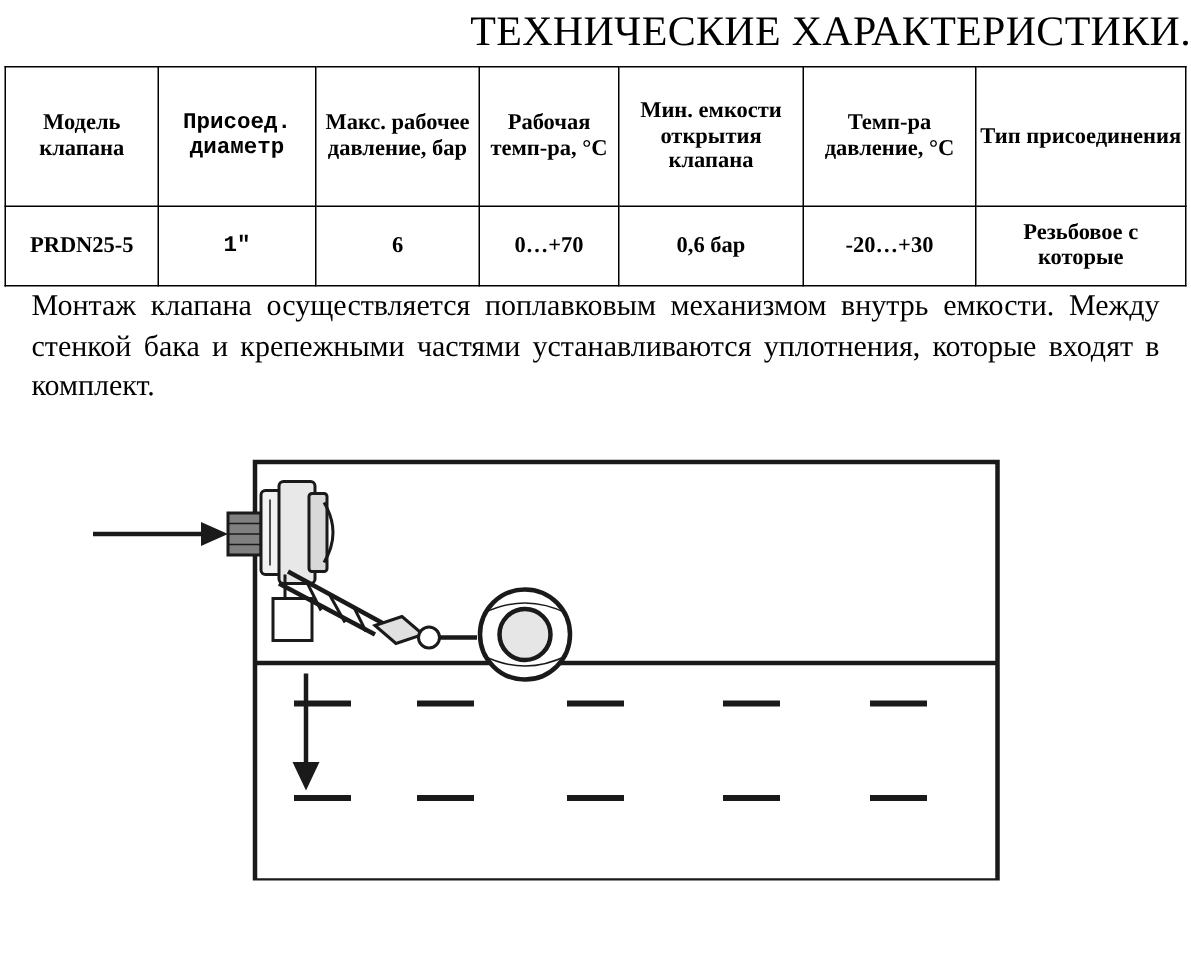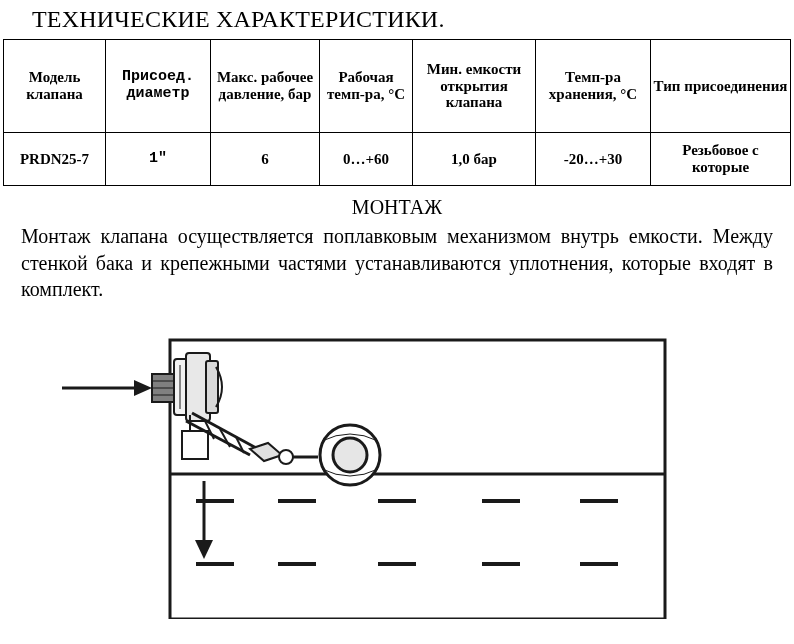--- a/index.html
+++ b/index.html
@@ -14,26 +14,25 @@
     color: #000000;
     overflow: hidden;
     position: relative;
   }
   .page {
     width: 794px;
     height: 644px;
     position: relative;
   }
   .doc-title {
-    text-align: left;
-    font-size: 24px;
+    text-align: right;
+    font-size: 28px;
     font-weight: normal;
     letter-spacing: 0.2px;
     margin: 6px 0 6px 0;
-    padding-left: 32px;
   }
   table.spec {
     border-collapse: collapse;
     width: 752px;
     margin: 0 auto;
     table-layout: fixed;
   }
   table.spec th,
   table.spec td {
     border: 1px solid #000000;
@@ -90,38 +89,37 @@
   <div class="doc-title">ТЕХНИЧЕСКИЕ ХАРАКТЕРИСТИКИ.</div>
 
   <table class="spec">
     <thead>
       <tr>
         <th class="col1">Модель клапана</th>
         <th class="col2">Присоед. диаметр</th>
         <th class="col3">Макс. рабочее давление, бар</th>
         <th class="col4">Рабочая темп-ра, °С</th>
         <th class="col5">Мин. емкости открытия клапана</th>
-        <th class="col6">Темп-ра хранения, °С</th>
+        <th class="col6">Темп-ра давление, °С</th>
         <th class="col7">Тип присоединения</th>
       </tr>
     </thead>
     <tbody>
       <tr>
-        <td class="col1">PRDN25-7</td>
+        <td class="col1">PRDN25-5</td>
         <td class="col2">1"</td>
         <td class="col3">6</td>
-        <td class="col4">0…+60</td>
-        <td class="col5">1,0 бар</td>
+        <td class="col4">0…+70</td>
+        <td class="col5">0,6 бар</td>
         <td class="col6">-20…+30</td>
         <td class="col7">Резьбовое с которые</td>
       </tr>
     </tbody>
   </table>
 
-  <div class="section-title">МОНТАЖ</div>
 
   <div class="body-text">Монтаж клапана осуществляется поплавковым механизмом внутрь емкости. Между стенкой бака и крепежными частями устанавливаются уплотнения, которые входят в комплект.</div>
 
   <div class="figure-wrap">
     <svg class="figure" width="794" height="310" viewBox="0 0 794 310" xmlns="http://www.w3.org/2000/svg">
 
       <g>
         <path d="M170 31 L665 31 L665 310 L170 310 Z" fill="none" stroke="#1a1a1a" stroke-width="3"></path>
       </g>
 

